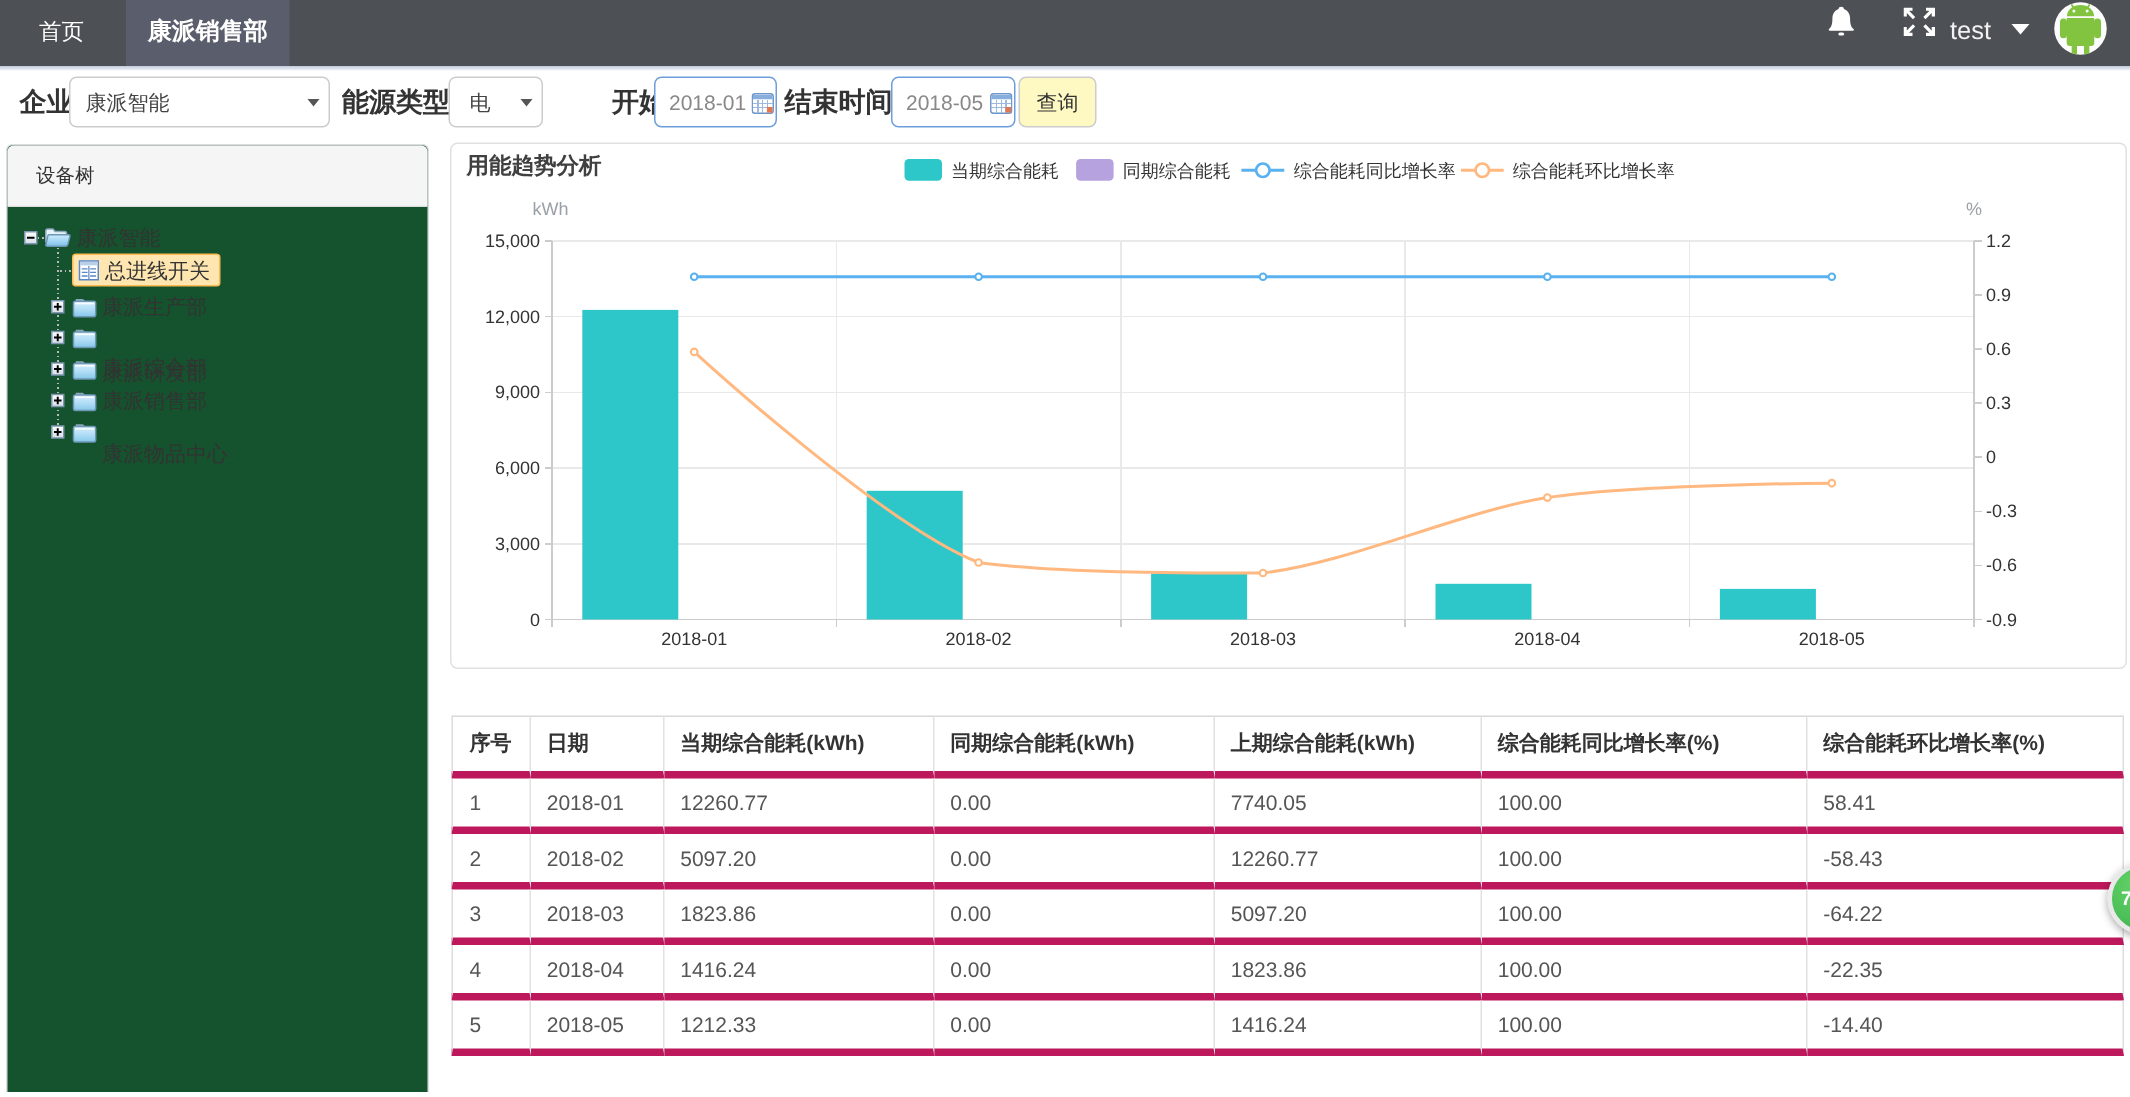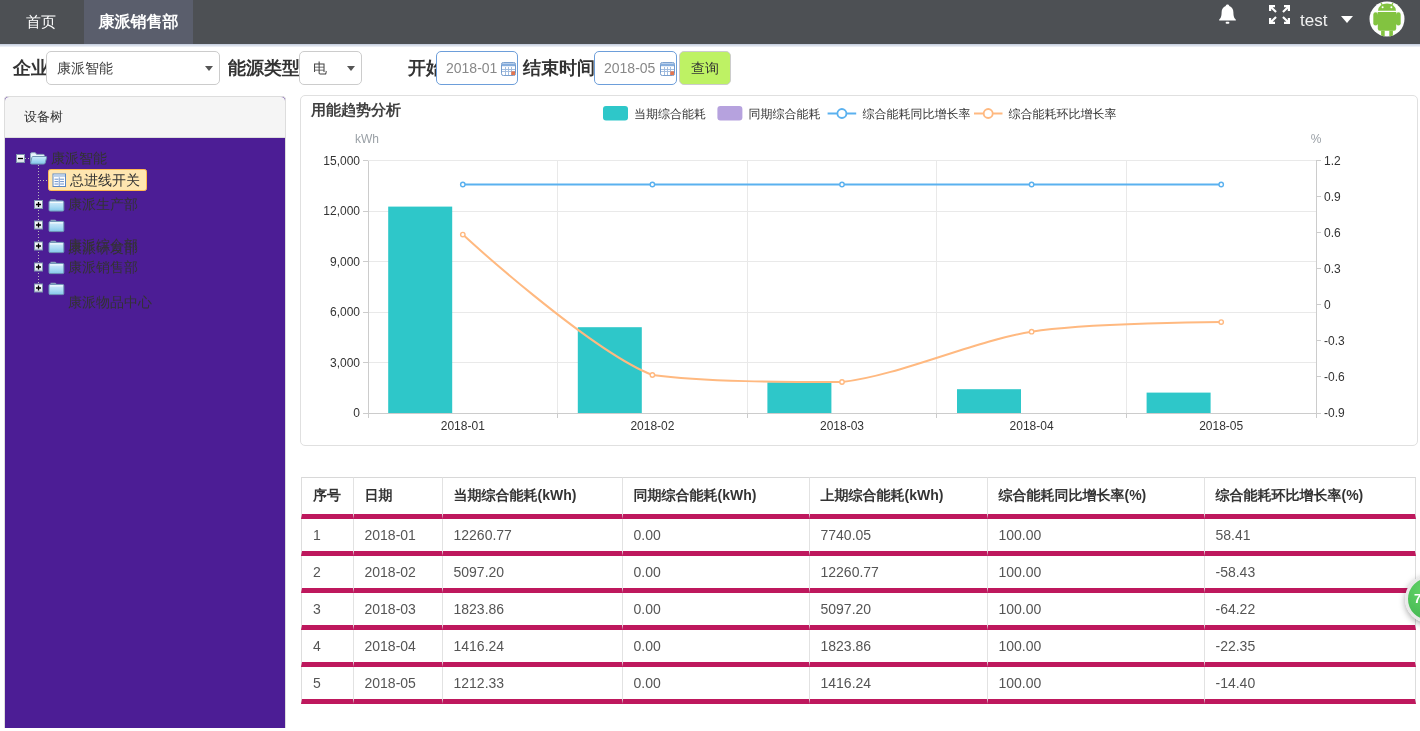--- a/index.html
+++ b/index.html
@@ -21,21 +21,21 @@
 .selbox { position:absolute; top:51px; height:34px; background:#fff;
   border:1px solid #ccc; border-radius:5px; font-size:14px; color:#444;
   line-height:32px; }
 .dtbox { position:absolute; top:51px; height:34px; background:#fff;
   border:1px solid #6d9eda; border-radius:5px; font-size:14px; color:#888;
   line-height:32px; }
 .arrow { position:absolute; width:0; height:0; border-left:4.5px solid transparent;
   border-right:4.5px solid transparent; border-top:5.5px solid #555; top:14px; }
 
 #lpanel { position:absolute; left:4px; top:96px; width:282px; height:632px;
-  background:#4c1d95; border:1px solid #ddd; border-radius:4px 4px 0 0; border-bottom:none; }
+  background:#14532d; border:1px solid #ddd; border-radius:4px 4px 0 0; border-bottom:none; }
 #lphead { height:41px; background:#f5f5f5; border-bottom:1px solid #ddd;
   border-radius:4px 4px 0 0; line-height:40px; font-size:13px; color:#333; padding-left:19px; }
 #cpanel { position:absolute; left:300px; top:95px; width:1118px; height:351px;
   background:#fff; border:1px solid #e0e0e0; border-radius:5px; }
 #ctitle { position:absolute; left:311px; top:101px; font-size:15px; font-weight:bold; color:#404040; }
 
 .trow { position:absolute; font-size:14px; color:#333; white-space:nowrap; }
 
 #tbl { position:absolute; left:301px; top:477px; width:1115px; border-collapse:separate;
   border-spacing:0; font-size:14px; color:#555; table-layout:fixed; }
@@ -102,21 +102,21 @@
     </svg></div>
 <div class="lbl" style="left:523px;">结束时间</div>
 <div class="dtbox" style="left:594px;width:83px;padding-left:9px;">2018-05<svg class="abs" style="left:65px;top:10px" width="15" height="14" viewBox="0 0 16 15">
       <rect x="0.5" y="0.5" width="15" height="14" rx="2" fill="#fff" stroke="#6b94c8"></rect>
       <path d="M1 1.5 h14 v3 h-14 z" fill="#87aedd"></path>
       <g stroke="#9db9dd" stroke-width="1" shape-rendering="crispEdges">
         <path d="M1 7.5 h14 M1 10.5 h14 M4.5 5 v9 M8 5 v9 M11.5 5 v9"></path>
       </g>
       <rect x="11" y="10" width="4" height="4" fill="#e4764f"></rect>
     </svg></div>
-<div class="abs" style="left:679px;top:51px;width:52px;height:34px;border:1px solid #ccc;border-radius:5px;background:#bef264;line-height:32px;text-align:center;font-size:14px;color:#333;">查询</div>
+<div class="abs" style="left:679px;top:51px;width:52px;height:34px;border:1px solid #ccc;border-radius:5px;background:#fef9c3;line-height:32px;text-align:center;font-size:14px;color:#333;">查询</div>
 
 <div id="lpanel">
     <div id="lphead">设备树</div>
   </div>
 <div id="tree">
 <svg class="abs" style="left:0px;top:137px" width="282px" height="200" viewBox="0 0 282 200">
   <defs>
     <linearGradient id="fold" x1="0" y1="0" x2="0" y2="1">
       <stop offset="0" stop-color="#cdeafb"></stop>
           <stop offset="0.5" stop-color="#a6d9f4"></stop>

